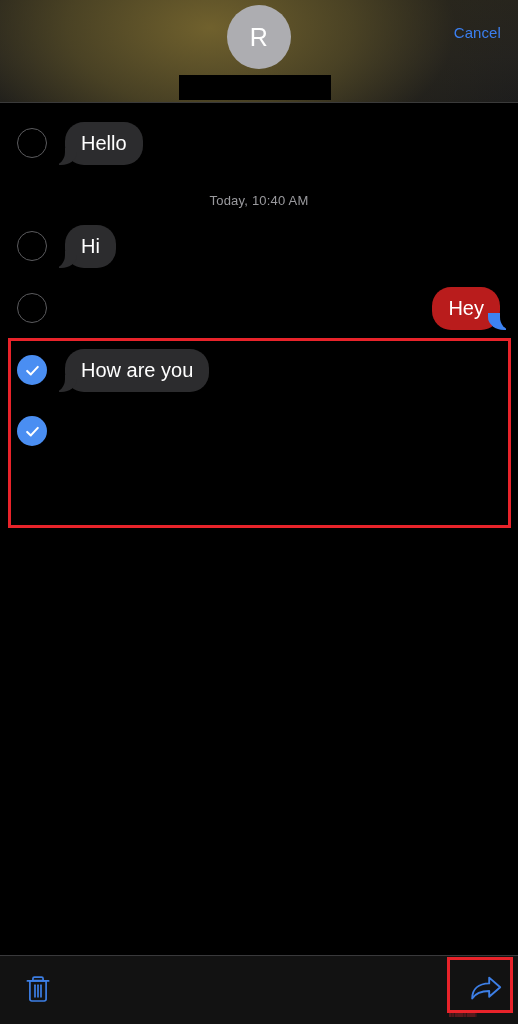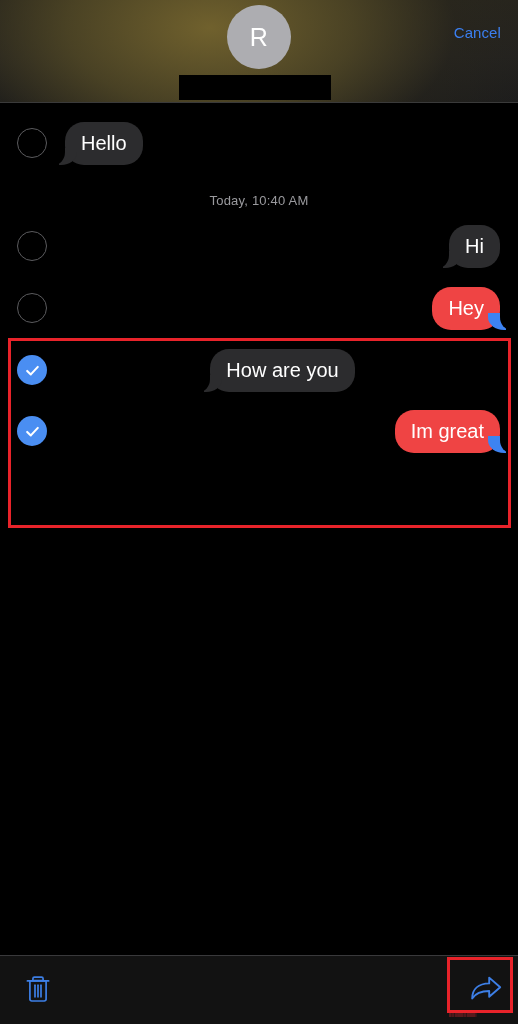--- a/index.html
+++ b/index.html
@@ -122,21 +122,21 @@
     position: relative;
     max-width: 330px;
     padding: 9px 16px 10px 16px;
     border-radius: 19px;
     font-size: 20px;
     line-height: 24px;
     color: #ffffff;
     white-space: nowrap;
   }
   .bubble.in  { background: #2c2c2e; }
-  .bubble.out { background: #ef4444; }
+  .bubble.out { background: #b91c1c; }
 
   
   .bubble.in:before {
     content: "";
     position: absolute;
     left: -6px;
     bottom: 0px;
     width: 18px;
     height: 17px;
     background: #2c2c2e;
@@ -245,48 +245,45 @@
 
   <div id="messages">
       <div class="msg-row" style="position: absolute; left: 0px; top: 17px; height: 46px;">
         <div class="sel off"></div>
         <div style="position: absolute; left: 65px; right: 18px; display: flex; justify-content: flex-start;">
           <div class="bubble in">Hello</div>
         </div>
       </div>
       <div class="msg-row" style="position: absolute; left: 0px; top: 120px; height: 46px;">
         <div class="sel off"></div>
-        <div style="position: absolute; left: 65px; right: 18px; display: flex; justify-content: flex-end;">
+        <div style="position: absolute; left: 65px; right: 18px; display: flex; justify-content: flex-start;">
           <div class="bubble in">Hi</div>
         </div>
       </div>
       <div class="msg-row" style="position: absolute; left: 0px; top: 182px; height: 46px;">
         <div class="sel off"></div>
         <div style="position: absolute; left: 65px; right: 18px; display: flex; justify-content: flex-end;">
           <div class="bubble out">Hey</div>
         </div>
       </div>
       <div class="msg-row" style="position: absolute; left: 0px; top: 244px; height: 46px;">
         <div class="sel on">
           <svg width="17" height="17" viewBox="0 0 17 17" fill="none" stroke="#ffffff" stroke-width="2.1" stroke-linecap="round" stroke-linejoin="round">
             <path d="M3.2 8.9 L6.8 12.4 L13.8 4.9"></path>
           </svg>
         </div>
-        <div style="position: absolute; left: 65px; right: 18px; display: flex; justify-content: center;">
+        <div style="position: absolute; left: 65px; right: 18px; display: flex; justify-content: flex-start;">
           <div class="bubble in">How are you</div>
         </div>
       </div>
       <div class="msg-row" style="position: absolute; left: 0px; top: 305px; height: 46px;">
         <div class="sel on">
           <svg width="17" height="17" viewBox="0 0 17 17" fill="none" stroke="#ffffff" stroke-width="2.1" stroke-linecap="round" stroke-linejoin="round">
             <path d="M3.2 8.9 L6.8 12.4 L13.8 4.9"></path>
           </svg>
-        </div>
-        <div style="position: absolute; left: 65px; right: 18px; display: flex; justify-content: flex-end;">
-          <div class="bubble out">Im great</div>
         </div>
       </div>
       <div class="timestamp" style="position: absolute; left: 0px; top: 90px;">Today, 10:40 AM</div>
     </div>
 
   <div id="toolbar">
     <button class="tb-btn" id="trash-btn">
       <span>
         <svg width="26" height="30" viewBox="0 0 26 30" fill="none" stroke="#3d7fe6" stroke-width="1.7" stroke-linecap="round" stroke-linejoin="round">
           <path d="M9.5 3.2 h7 a1.6 1.6 0 0 1 1.6 1.6 v1.7 h-10.2 v-1.7 a1.6 1.6 0 0 1 1.6 -1.6 z"></path>

